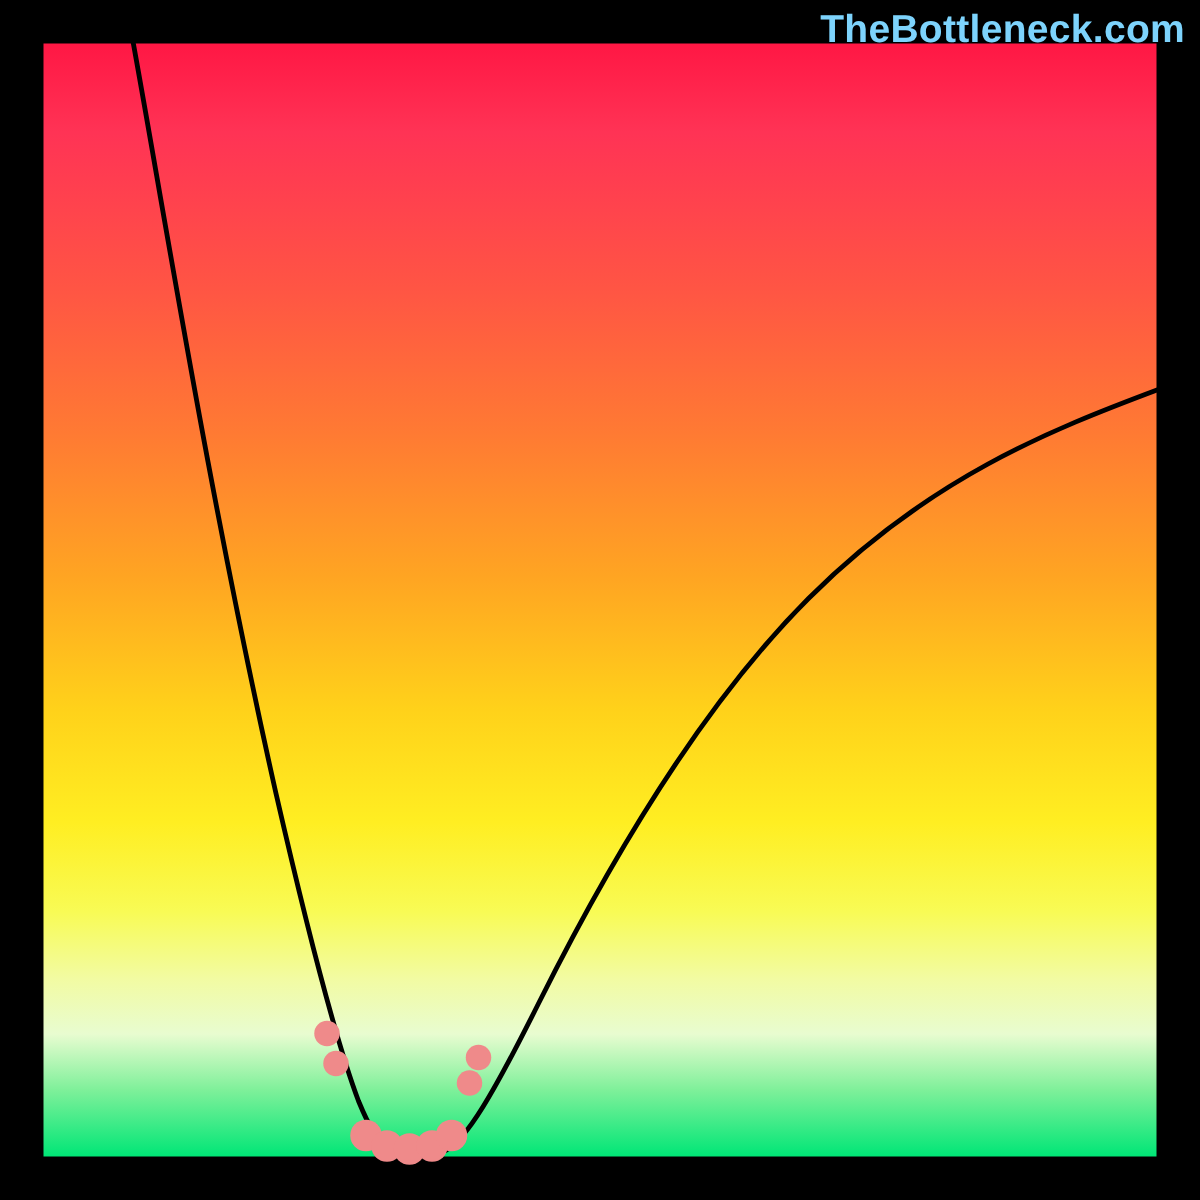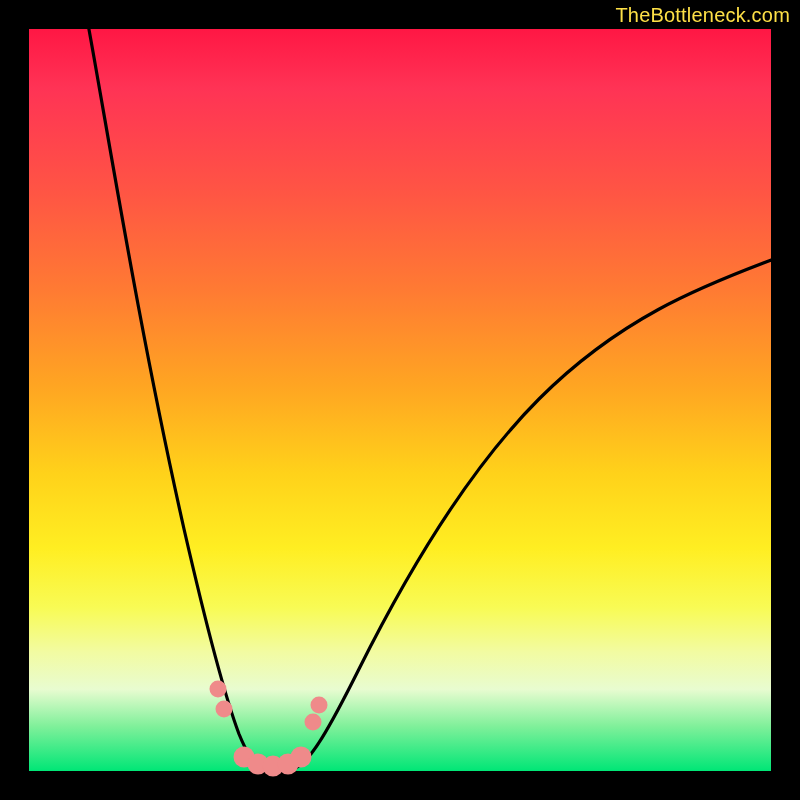--- a/index.html
+++ b/index.html
@@ -47,24 +47,24 @@
     top: 0;
     left: 0;
     width: 742px;
     height: 742px;
     overflow: visible;
   }
   .watermark {
     position: absolute;
     top: 4px;
     right: 10px;
-    color: #fde047;
-    font-size: 20px;
+    color: #7dd3fc;
+    font-size: 26px;
     letter-spacing: 0.2px;
-    font-weight: 400;
+    font-weight: 700;
     user-select: none;
   }
 </style>
 </head>
 <body>
 
 <div class="frame">
   <div class="plot-area">
     <svg class="curve" viewBox="0 0 742 742" preserveAspectRatio="none">
 

